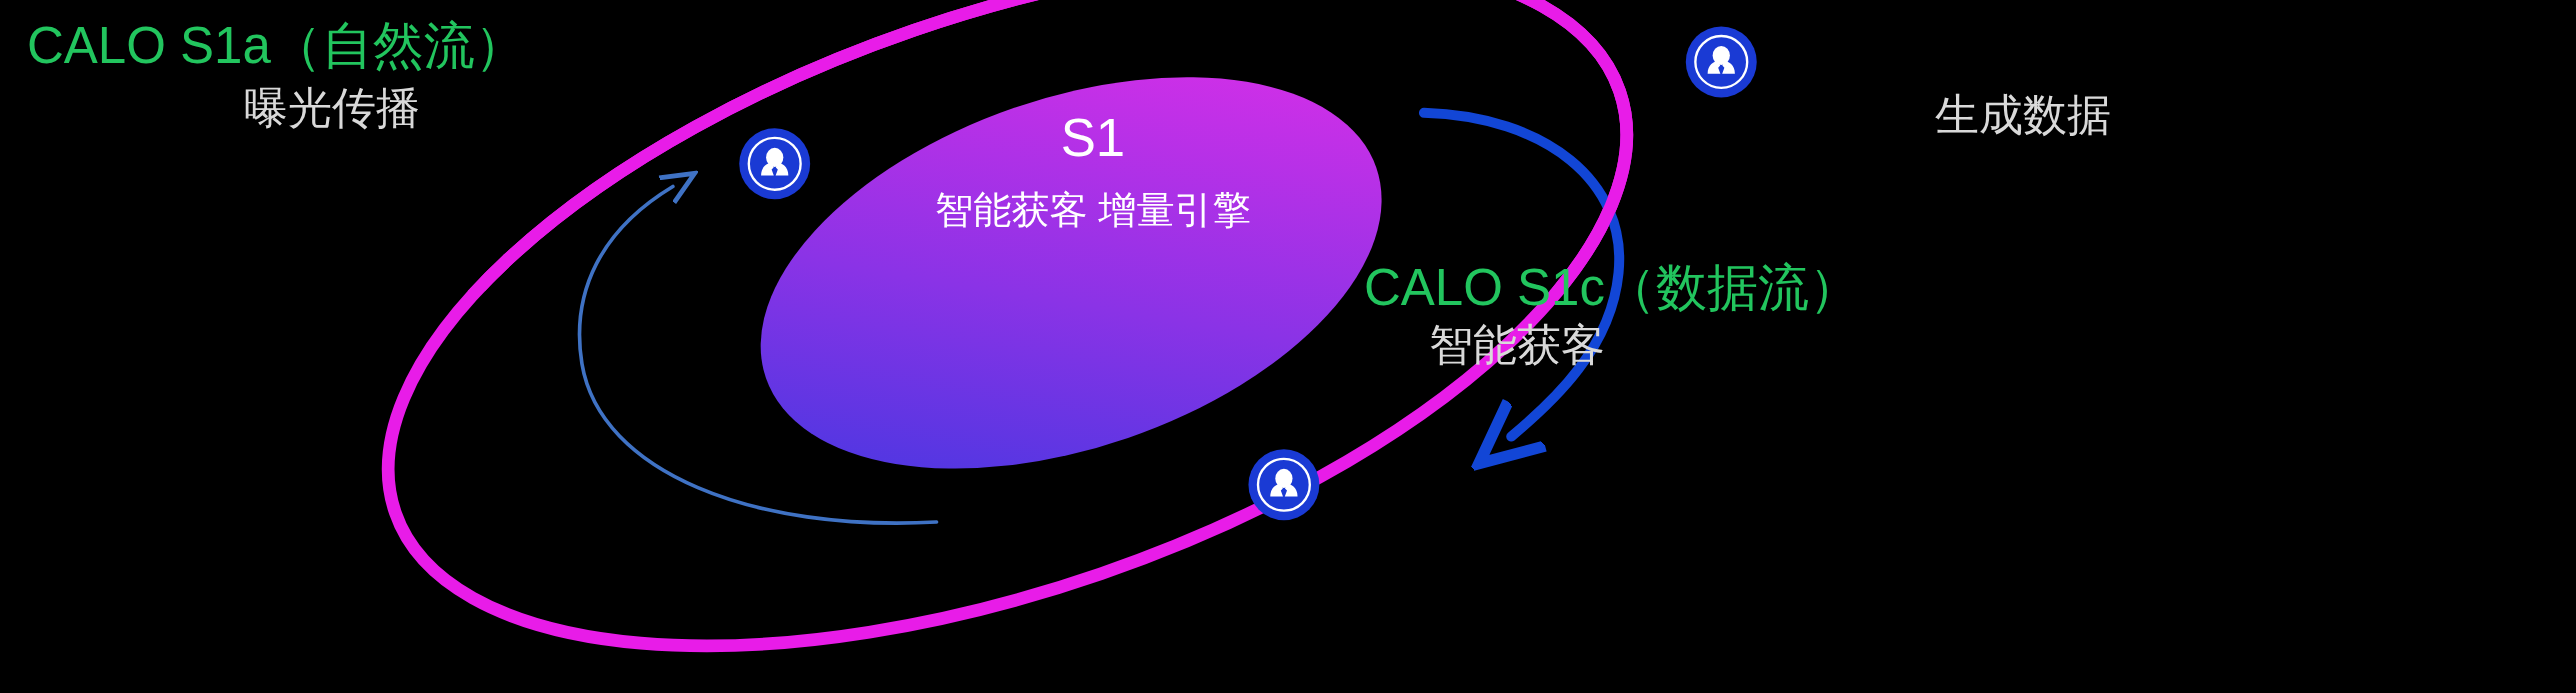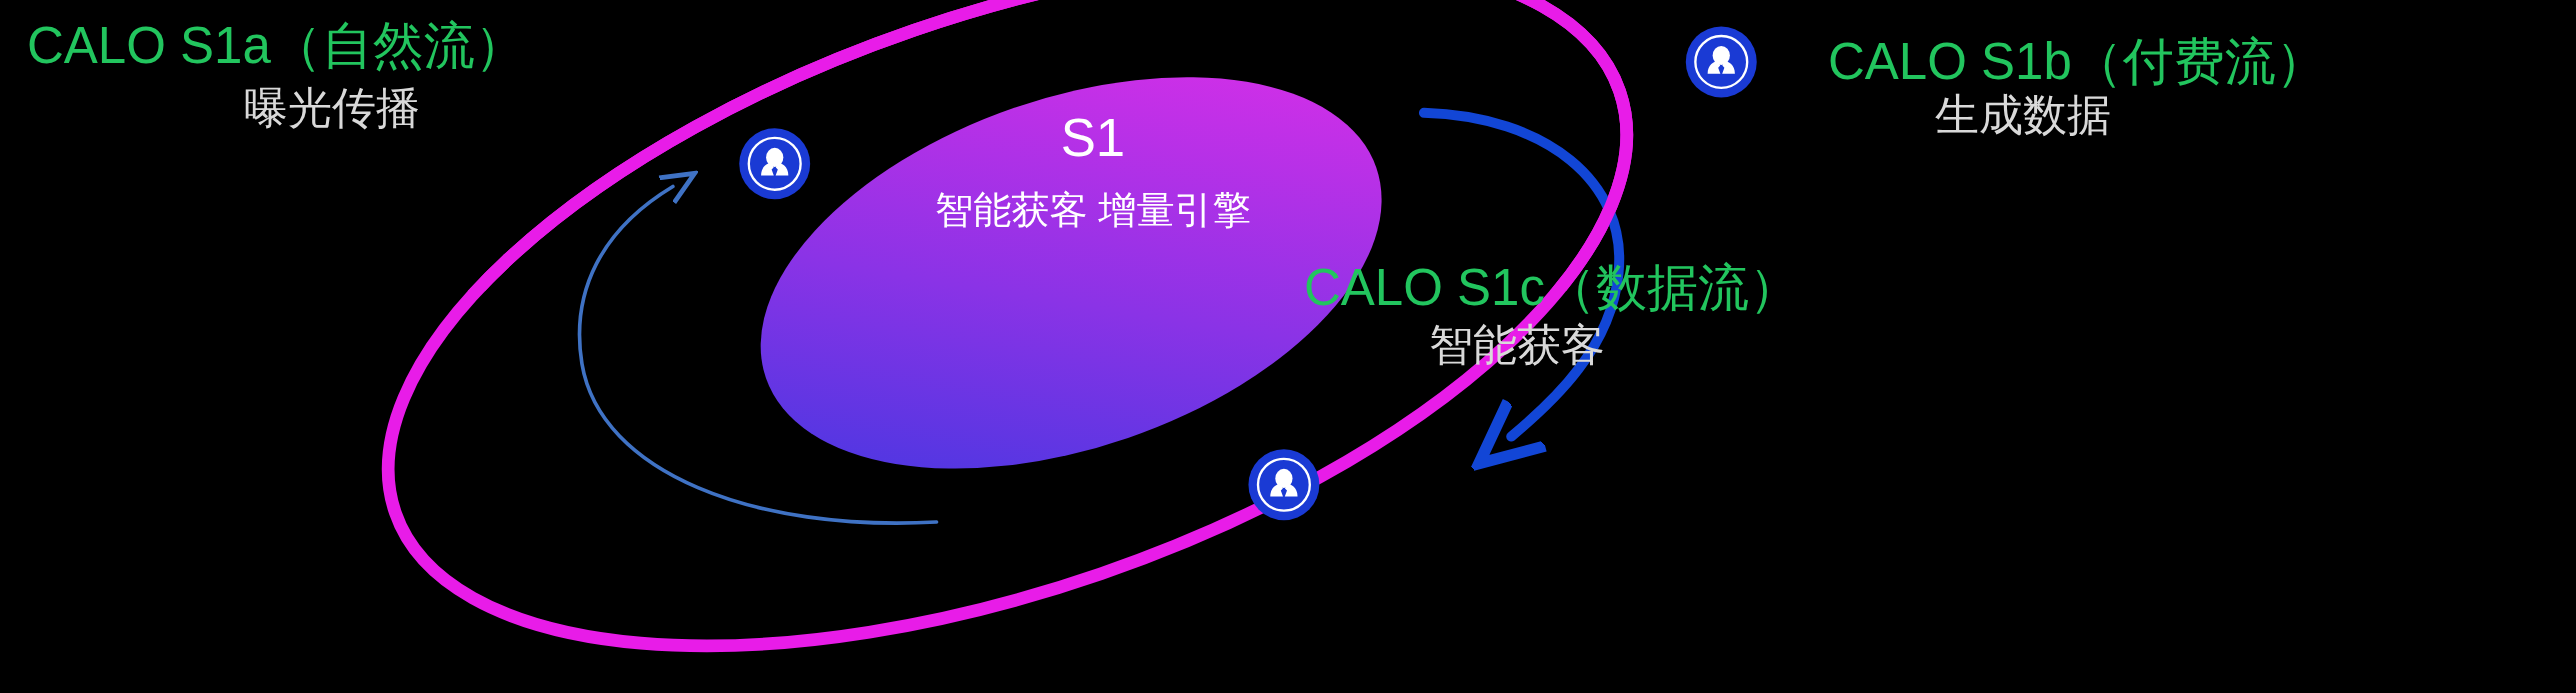--- a/index.html
+++ b/index.html
@@ -82,20 +82,19 @@
       <g transform="translate(1412,533)">
         <ellipse cx="0" cy="-7" rx="9.5" ry="10.5" fill="#ffffff"></ellipse>
         <path d="M-15,13 C-15,3 -8,-1 -3,-1 L-1.2,4 L-3.4,6.4 L-1,13 L1,13 L3.4,6.4 L1.2,4 L3,-1 C8,-1 15,3 15,13 Z" fill="#ffffff"></path>
       </g>
     </g>
   </svg>
 
   <div class="lbl lbl-title" style="left:27px;  top:20px;">CALO S1a（自然流）</div>
   <div class="lbl lbl-sub" style="left:244px; top:86px;">曝光传播</div>
 
-  <div class="lbl lbl-title" style="left:1828px; top:36px;">CALO S1b（付费流）</div>
   <div class="lbl lbl-sub" style="left:1935px; top:93px;text-align:right;">生成数据</div>
 
-  <div class="lbl lbl-title" style="left:1304px; top:262px;">CALO S1c（数据流）</div>
+  <div class="lbl lbl-title" style="left:1364px; top:262px;">CALO S1c（数据流）</div>
   <div class="lbl lbl-sub" style="left:1429px; top:323px;">智能获客</div>
 
 </div>
 
 
 </body></html>

